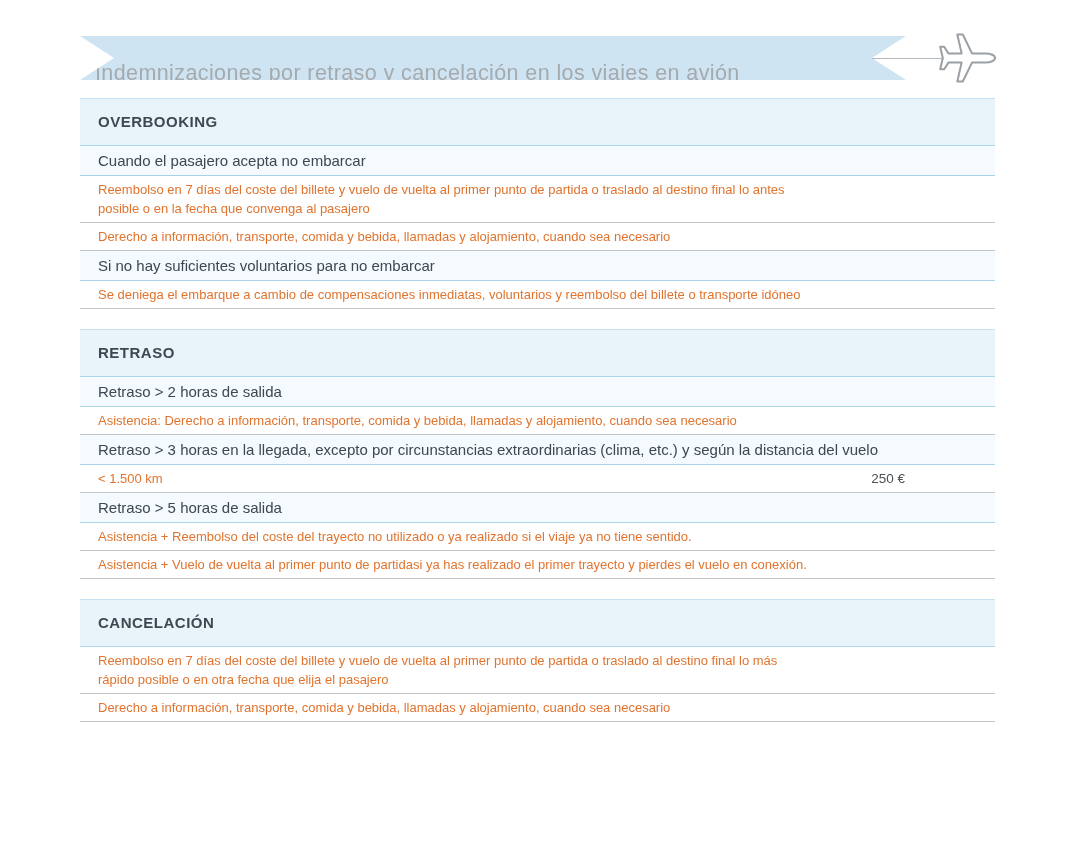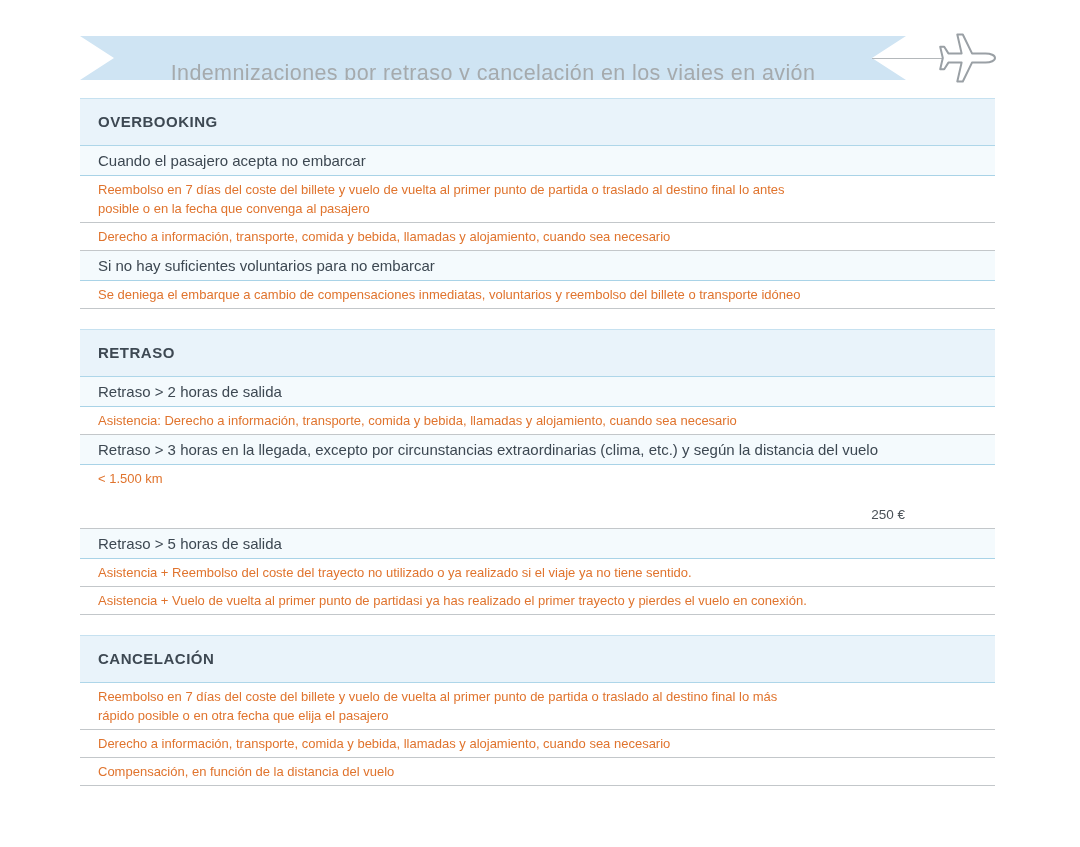--- a/index.html
+++ b/index.html
@@ -8,21 +8,21 @@
     font-family:"Liberation Sans","DejaVu Sans",sans-serif;
     -webkit-font-smoothing:antialiased;
   }
   
   .ribbon{
     position:absolute;left:80px;top:36px;width:826px;height:44px;
     background:#cfe4f3;
     clip-path:polygon(0 0,100% 0,calc(100% - 34px) 50%,100% 100%,0 100%,34px 50%);
   }
   .ribbon h1{
-    margin:15px;height:40px;line-height:44px;text-align:center;
+    margin:15px;height:40px;line-height:44px;text-align:left;
     font-size:21.5px;font-weight:400;color:#a5aaad;letter-spacing:.4px;
   }
   .flight-line{
     position:absolute;left:872px;top:58px;width:78px;height:1px;
     background:#b4b8bb;
   }
   .plane{position:absolute;left:938px;top:28px;width:60px;height:60px;}
   
   .table{position:absolute;left:80px;top:98px;width:915px;}
   .row{box-sizing:border-box;display:flex;align-items:flex-start;}
@@ -36,21 +36,21 @@
     background:#f4fafd;border-bottom:1px solid #a9d3e7;
     padding:5px 18px;font-size:15px;color:#3d4852;line-height:19px;align-items:flex-end;
   }
   .det{
     background:#ffffff;border-bottom:1px solid #c3c7ca;
     padding:4px 18px;font-size:13px;color:#e0742e;line-height:19px;
   }
   .row-text{white-space:pre-line;}
   .row-value{
     margin-left:auto;padding-right:72px;flex:none;
-    color:#4a5157;font-size:13.5px;line-height:19px;margin-top:36px;
+    color:#4a5157;font-size:13.5px;line-height:19px;
   }
 </style>
 </head>
 <body>
 
 <div class="ribbon">
   <h1>Indemnizaciones por retraso y cancelación en los viajes en avión</h1>
 </div>
 <div class="flight-line"></div>
 <svg class="plane" viewBox="0 0 60 60" aria-hidden="true">
@@ -108,17 +108,14 @@
   <div class="row sec gap">
     <span class="row-text">CANCELACIÓN</span>
   </div>
   <div class="row det">
     <span class="row-text">Reembolso en 7 días del coste del billete y vuelo de vuelta al primer punto de partida o traslado al destino final lo más
 rápido posible o en otra fecha que elija el pasajero</span>
   </div>
   <div class="row det">
     <span class="row-text">Derecho a información, transporte, comida y bebida, llamadas y alojamiento, cuando sea necesario</span>
   </div>
-  <div class="row det">
-    <span class="row-text">Compensación, en función de la distancia del vuelo</span>
-  </div>
 
 </div>
 
 </body></html>

